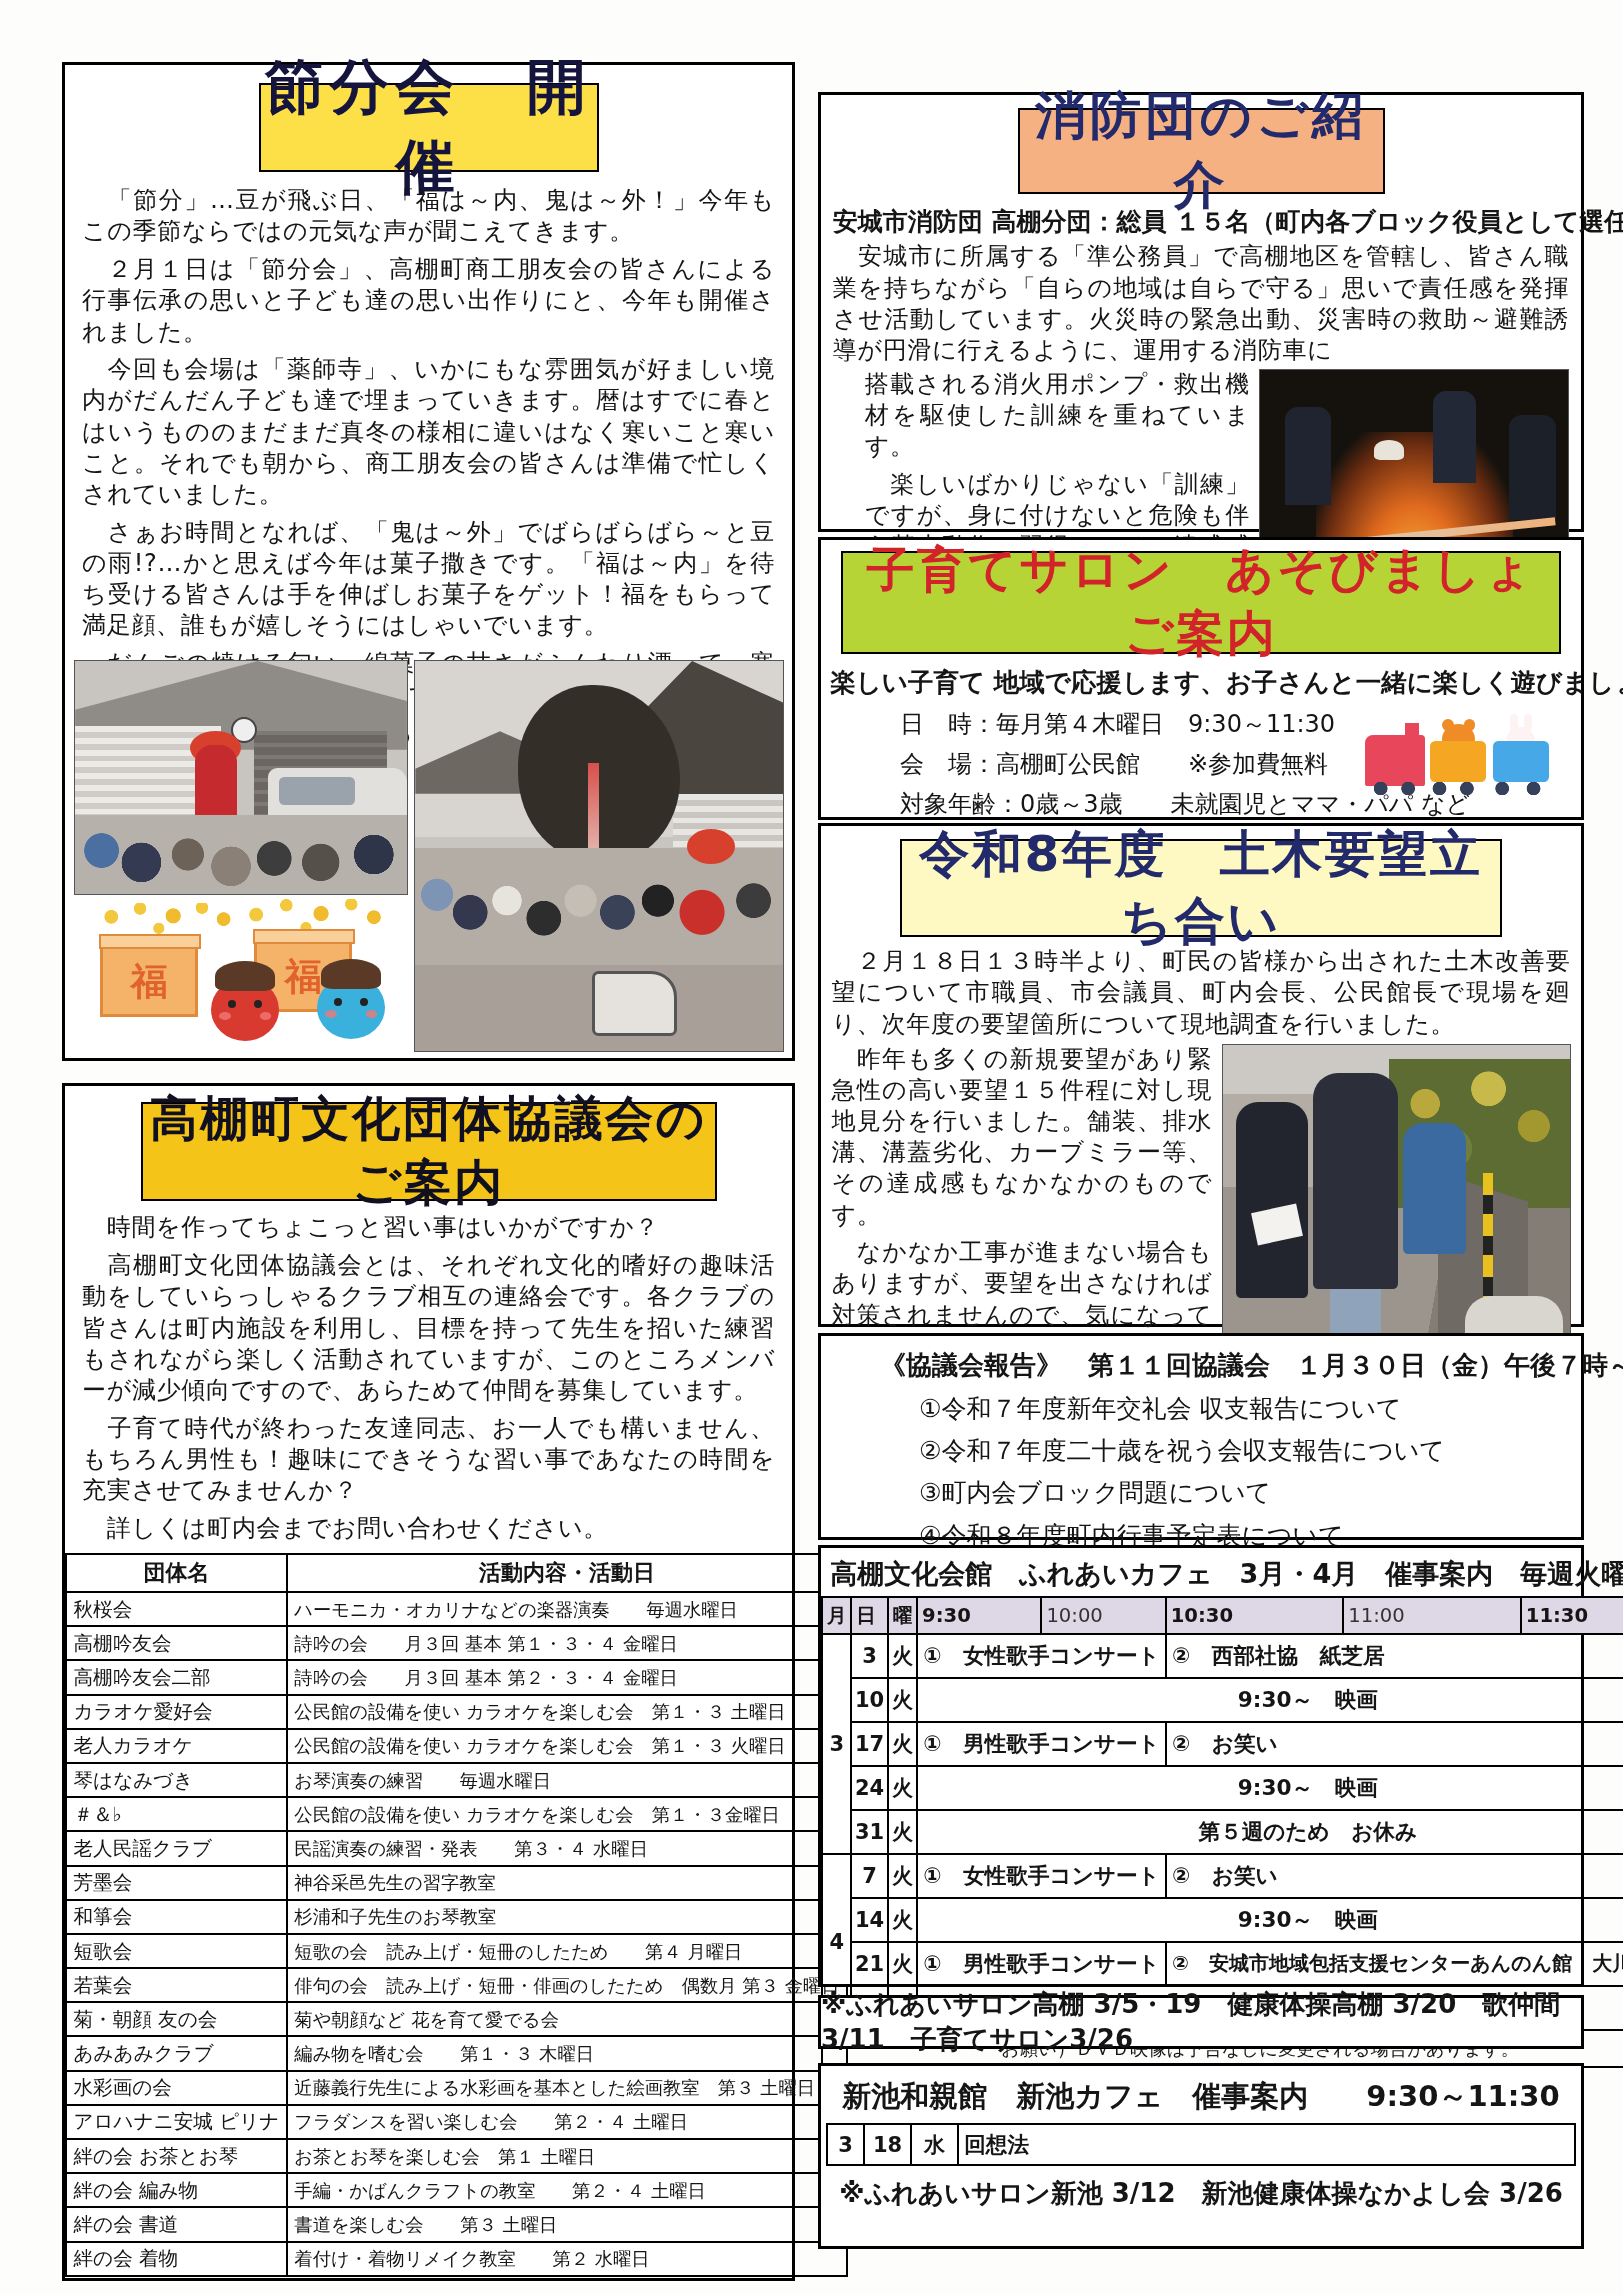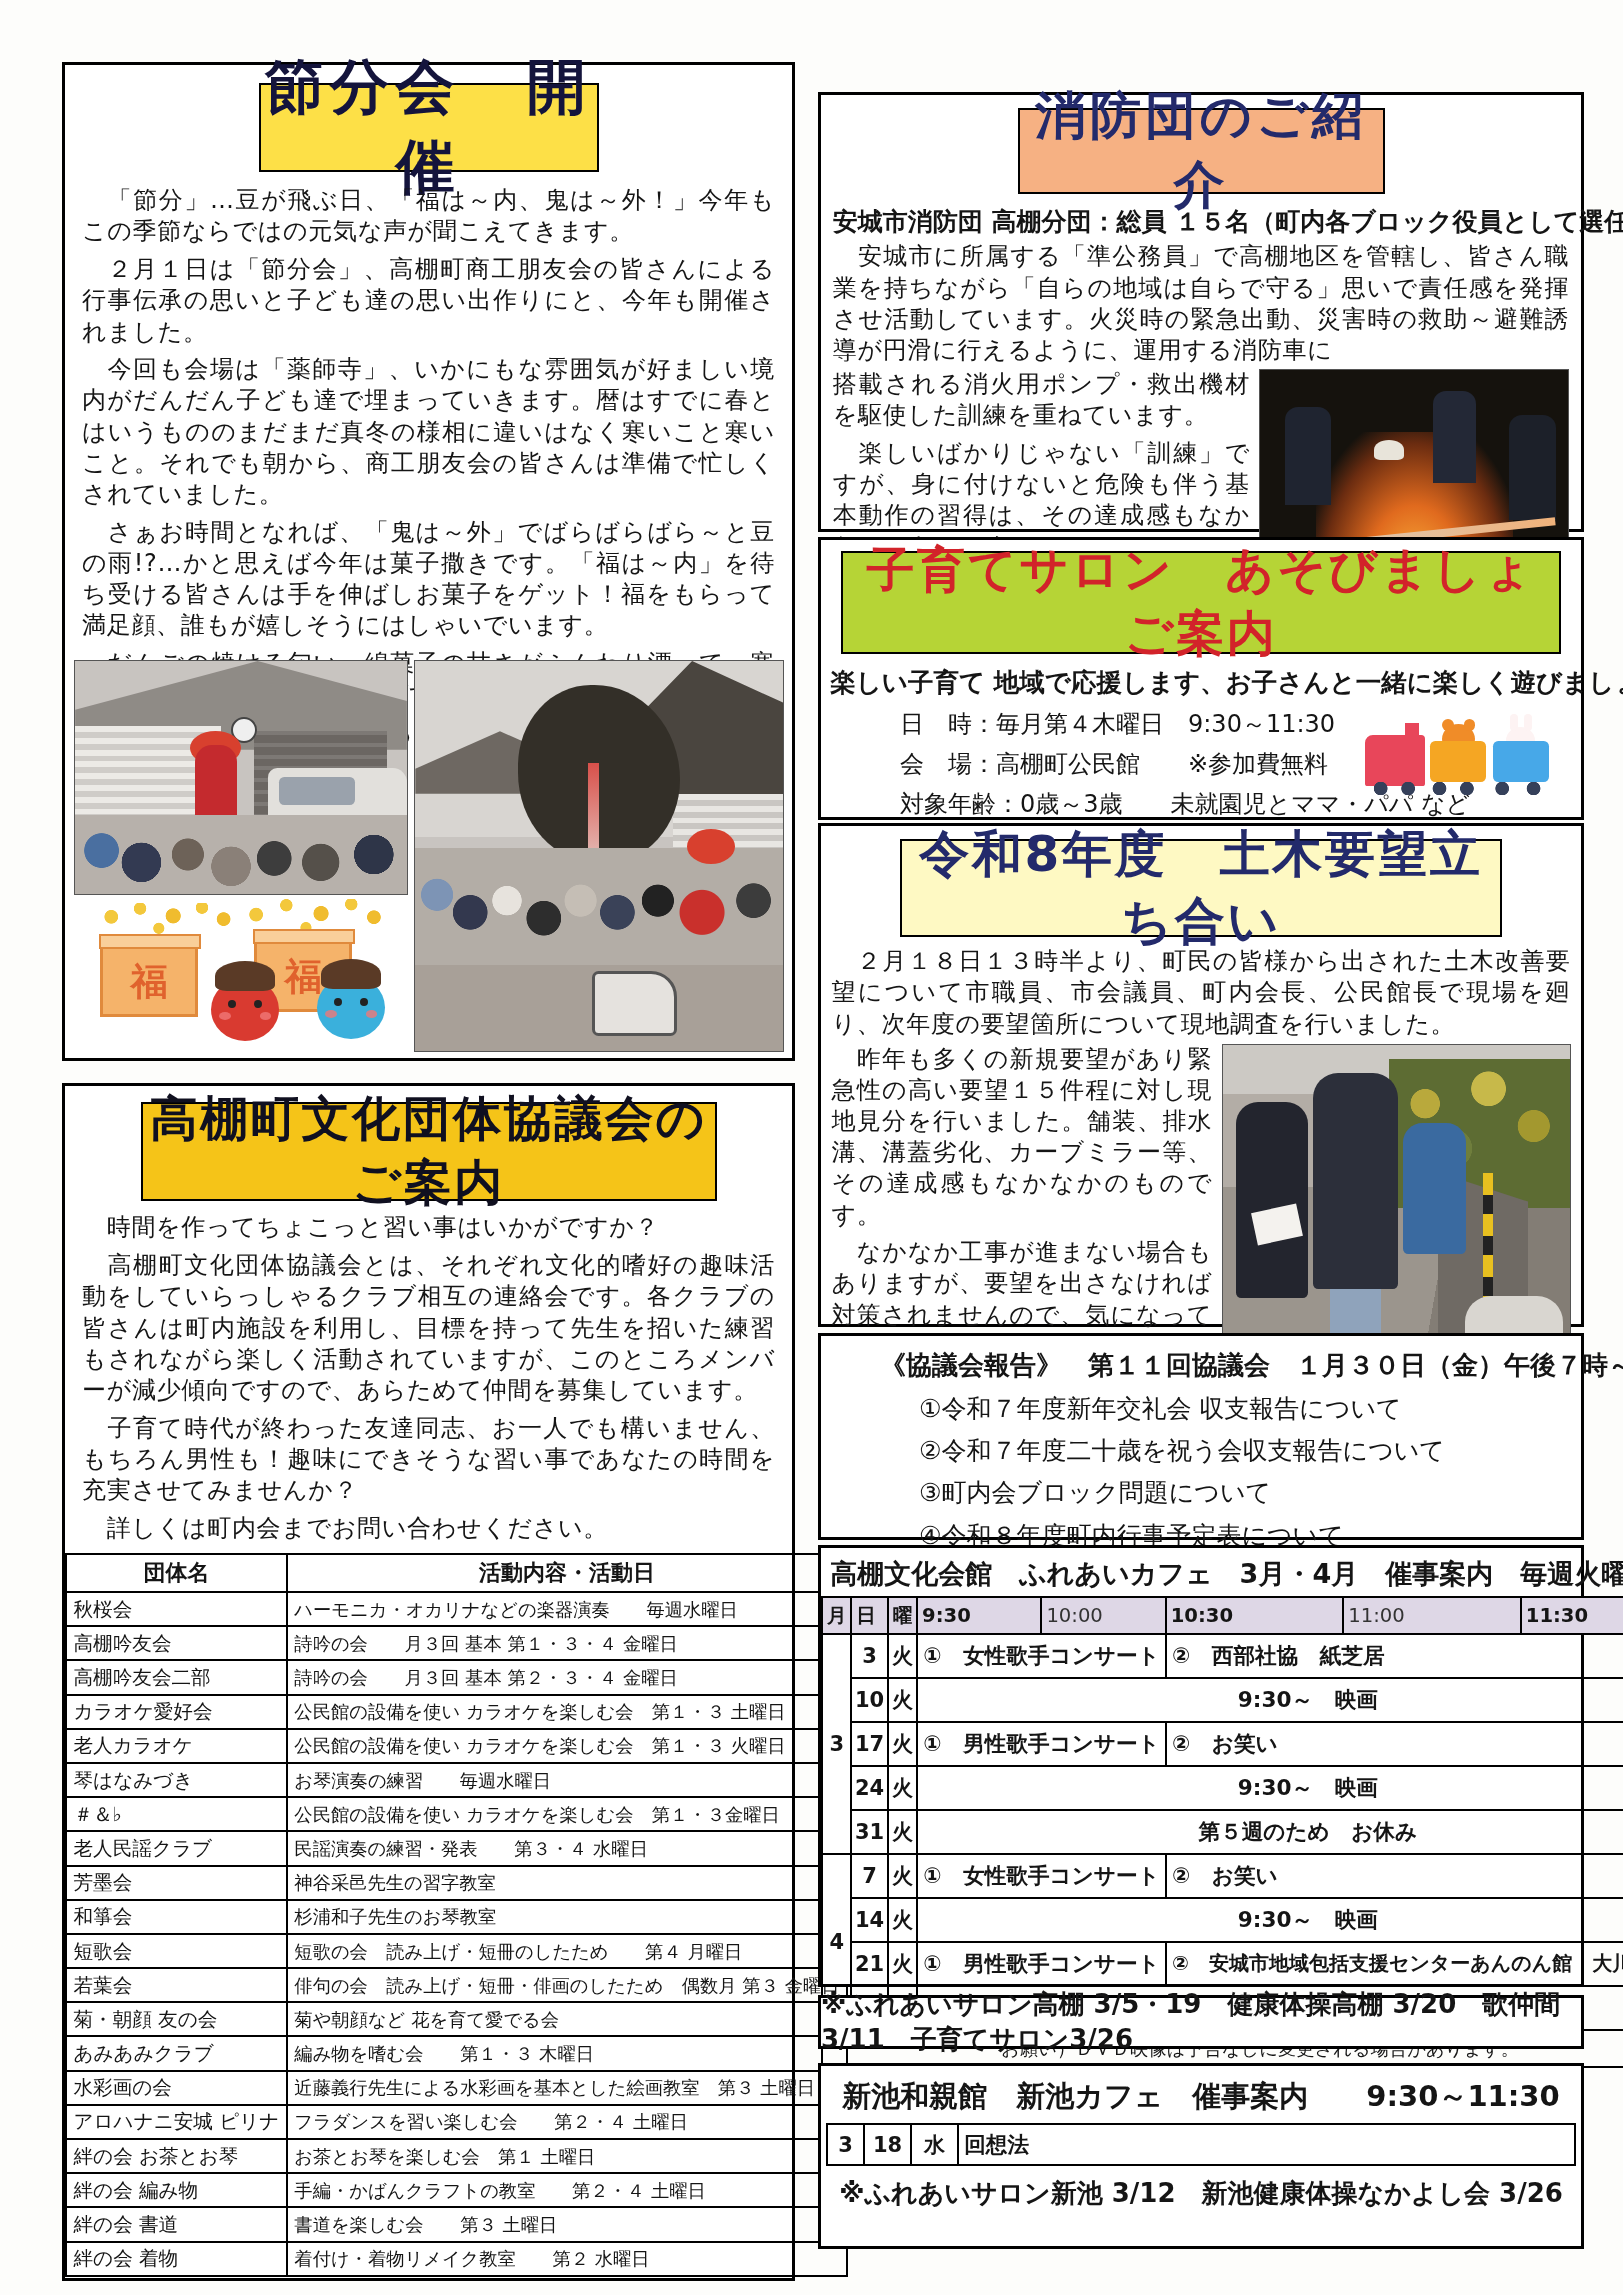--- a/index.html
+++ b/index.html
@@ -25,21 +25,21 @@
   table.clubs th,table.clubs td{border:2px solid #000;padding:2.6px 6.5px;box-sizing:border-box;
         white-space:nowrap;overflow:hidden;}
   table.clubs th{font-size:22px;font-weight:bold;text-align:center;height:38px;}
   table.clubs td{height:31px;}
   td.club-name{width:216px;font-size:19.6px;}
   td.club-act{font-size:18.3px;}
   
   .banner-shobo{width:367px;height:86px;margin-top:13px;background:#f6b183;
                 color:#232a6b;font-size:51px;letter-spacing:3.9px;}
   .lead{font-weight:bold;font-size:25px;padding:0 11.8px;margin-top:10.5px;letter-spacing:0px;white-space:nowrap;}
-  .shobo-flex{display:flex;padding:0 11.8px;gap:9.2px;margin-top:2.6px;}
+  .shobo-flex{display:flex;padding:0 11.8px;gap:9.2px;margin-top:2.6px;margin-left:32px;}
   .shobo-left{width:419px;}
   .shobo-left .para{padding:0;}
   .photo-fire{width:308px;height:208px;flex:none;}
   .banner-kosodate{width:720px;height:103px;margin-top:10.5px;background:#b6d436;
                    color:#d2232a;font-size:48px;letter-spacing:2.6px;}
   .koso-lead{font-weight:bold;font-size:25.5px;margin:11.8px 9.2px 0 9.2px;white-space:nowrap;}
   .koso-line{font-size:24px;margin-top:7.9px;}
   .koso-ind1{padding-left:79px;}
   .koso-ind2{padding-left:196px;}
   .banner-doboku{width:602px;height:98px;margin-top:13px;background:#fef9c3;

